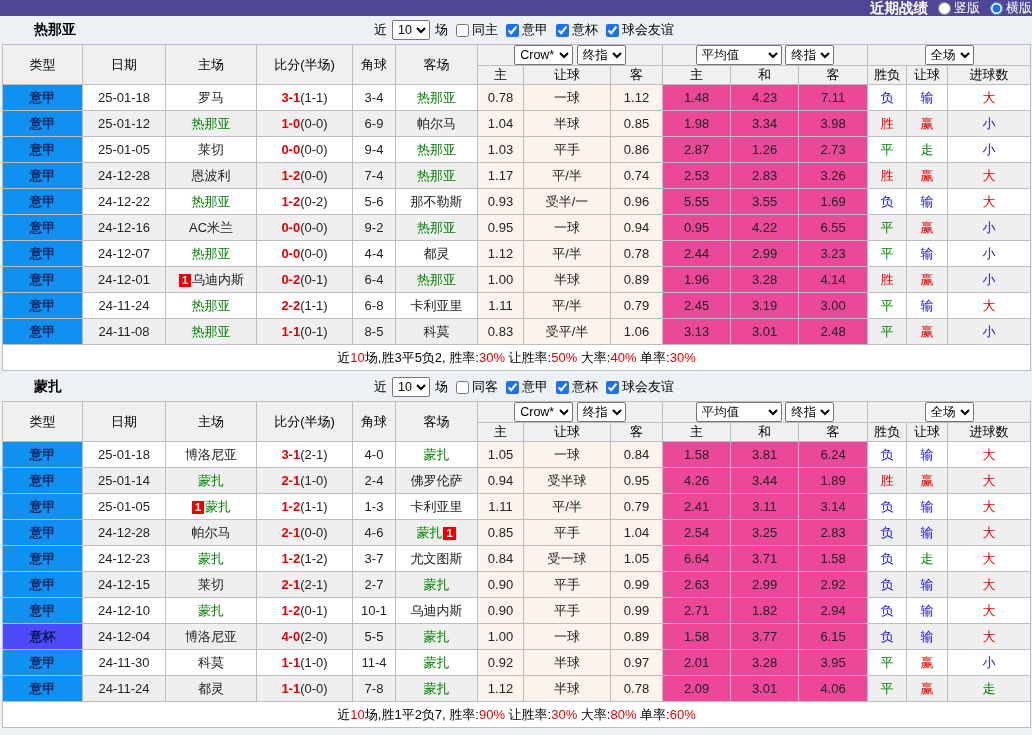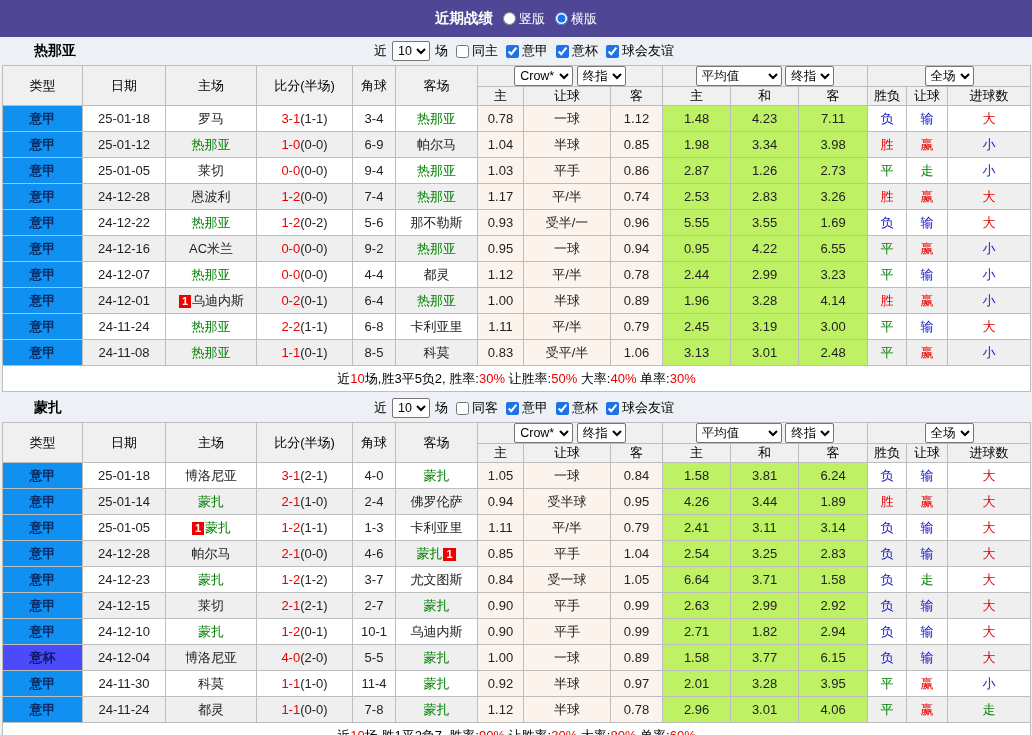--- a/index.html
+++ b/index.html
@@ -5,22 +5,22 @@
   * { margin:0; padding:0; box-sizing:border-box; }
   html,body { background:#ffffff; }
   body {
     width:1032px; height:735px;
     font-family:"Liberation Sans","DejaVu Sans",sans-serif;
     font-size:13px; color:#222;
     background:#edf1f5;
     overflow:hidden;
   }
   .titlebar {
-    height:37px; background:#4f4796; color:#fff;
-    display:flex; align-items:center; justify-content:center; gap:10px;
+    height:16px; background:#4f4796; color:#fff;
+    display:flex; align-items:center; justify-content:flex-end; gap:10px;
   }
   .titlebar .tb-title { font-weight:bold; font-size:14.5px; }
   .titlebar label { display:flex; align-items:center; gap:3px; font-size:13px; cursor:pointer; }
   .titlebar input[type=radio]{ width:13px; height:13px; accent-color:#1e72e8; }
   .section-head {
     position:relative; height:28px;
   }
   .team-title {
     position:absolute; left:34px; top:50%; transform:translateY(-50%);
     font-weight:bold; font-size:14px; color:#000;
@@ -48,23 +48,23 @@
   .stats thead th { background:#f0f0f0; font-weight:normal; color:#000; }
   .stats thead tr.grp th { height:21px; }
   .stats thead tr.sub th { height:18px; }
   .stats tbody td { height:26px; }
   tr.even td { background:#efefef; }
   tr.odd td { background:#ffffff; }
   .stats td.type { font-weight:bold; }
   .stats tr.odd td.type.serie_a, .stats tr.even td.type.serie_a { background:#1090f0; color:#0b2b66; }
   .stats tr.odd td.type.coppa,  .stats tr.even td.type.coppa  { background:#4c4afa; color:#0b1a5e; }
   .stats tr.odd td.col-crow, .stats tr.even td.col-crow { background:#fbf3ec; }
-  .stats tr.odd td.col-avg,  .stats tr.even td.col-avg  { background:#bef264; }
+  .stats tr.odd td.col-avg,  .stats tr.even td.col-avg  { background:#ec4899; }
   .teamname.green { color:#008000; }
-  .score-ft { color:#e60000; }
+  .score-ft { color:#e60000;font-weight:bold; }
   .badge1 {
     display:inline-block; background:#ee0000; color:#fff;
     font-size:11px; line-height:13px; padding:0 3px; margin:0 1px;
     font-weight:bold;
   }
   .c-r { color:#e60000; }
   .c-b { color:#1515c8; }
   .c-g { color:#008000; }
   td.summary-cell { background:#fff; color:#000; }
   .sum-r { color:#e60000; }
@@ -555,21 +555,21 @@
       <tr class="even">
         <td class="type serie_a">意甲</td>
         <td class="date">24-11-24</td>
         <td class="team"><span class="teamname">都灵</span></td>
         <td class="score"><span class="score-ft">1-1</span><span class="score-ht">(0-0)</span></td>
         <td class="corner">7-8</td>
         <td class="team"><span class="teamname green">蒙扎</span></td>
         <td class="col-crow">1.12</td>
         <td class="col-crow">半球</td>
         <td class="col-crow">0.78</td>
-        <td class="col-avg">2.96</td>
+        <td class="col-avg">2.09</td>
         <td class="col-avg">3.01</td>
         <td class="col-avg">4.06</td>
         <td class="res c-g">平</td>
         <td class="res c-r">赢</td>
         <td class="res c-g">走</td>
       </tr>
       <tr class="summary-row">
         <td class="summary-cell" colspan="15"><span>近</span><span class="sum-r">10</span><span>场,胜1平2负7, 胜率:</span><span class="sum-r">90%</span><span> 让胜率:</span><span class="sum-r">30%</span><span> 大率:</span><span class="sum-r">80%</span><span> 单率:</span><span class="sum-r">60%</span></td>
       </tr>
     </tbody>

